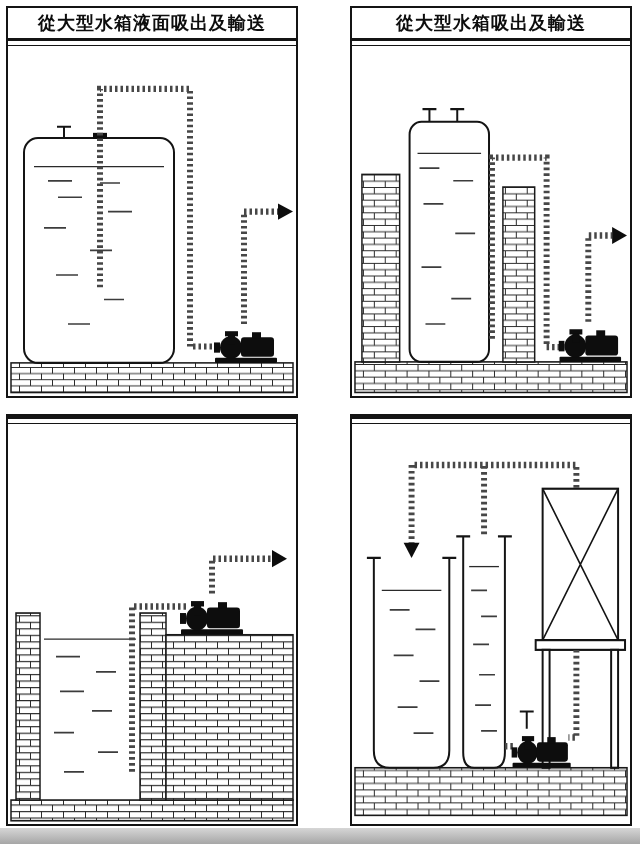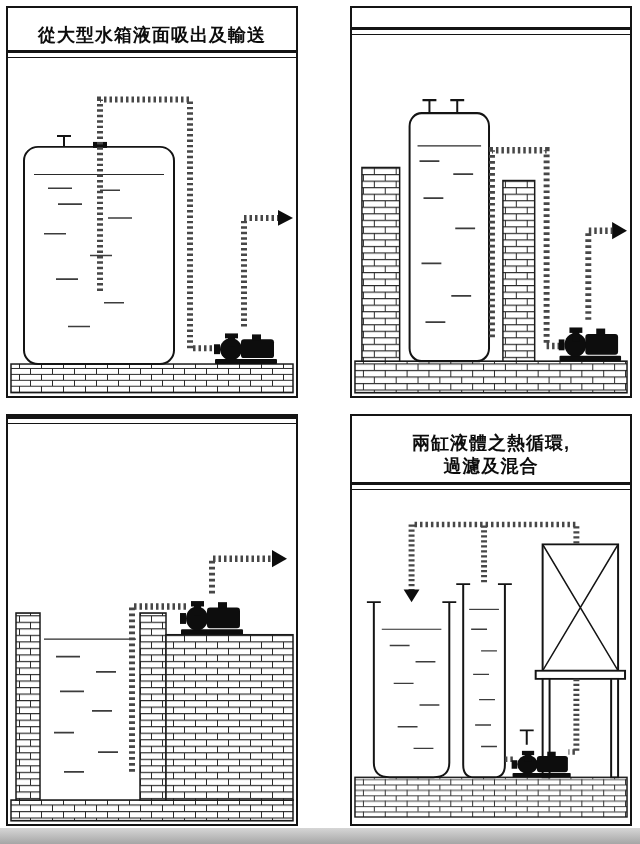--- a/index.html
+++ b/index.html
@@ -11,21 +11,21 @@
     grid-template-columns:292px 282px;
     grid-template-rows:392px 412px;
     column-gap:52px;row-gap:16px;
   }
   .panel{
     border:2px solid #141414;background:#ffffff;
     box-sizing:border-box;display:flex;flex-direction:column;
   }
   .panel-title{
     text-align:center;font-weight:bold;font-size:18px;line-height:1.3;
-    letter-spacing:1px;color:#0d0d0d;padding:16px 4px 3px;
+    letter-spacing:1px;color:#0d0d0d;padding:4px 4px 3px;
   }
   .title-rule{
     height:4px;border-top:3px solid #141414;border-bottom:1.5px solid #141414;
     margin:0 0 2px 0;
   }
   svg.diagram{display:block;flex:1;width:100%;min-height:0;}
   
   .pipe{fill:none;stroke:#474747;stroke-width:6;stroke-dasharray:2.5 3;}
   .ol{fill:#ffffff;stroke:#141414;stroke-width:2;}
   .br{fill:url(#brick);stroke:#1a1a1a;stroke-width:1.5;}
@@ -89,20 +89,21 @@
         <g>
           <path class="pipe" d="M236 270 V160 H270"></path>
           <polygon class="arrow" points="270,152 285,160 270,168"></polygon>
         </g>
         <use href="#pump-shape" x="206" y="272" width="64" height="36"></use>
       </svg>
     </section>
 
     <section class="panel">
       <div class="panel-title">
+        <div>從大型水箱吸出及輸送</div>
       </div>
       <div class="title-rule"></div>
       <svg class="diagram" viewBox="0 0 280 330" preserveAspectRatio="none">
         <g>
           <rect class="br" x="3" y="298" width="274" height="29"></rect>
         </g>
         <g>
           <rect class="br" x="10" y="120" width="38" height="178"></rect>
         </g>
         <g>
@@ -151,24 +152,20 @@
         </g>
         <g>
           <path class="pipe" d="M204 154 V122 H264"></path>
           <polygon class="arrow" points="264,114 279,122 264,130"></polygon>
         </g>
         <use href="#pump-shape" x="172" y="156" width="64" height="36"></use>
       </svg>
     </section>
 
     <section class="panel">
-      <div class="panel-title">
-        <div>兩缸液體之熱循環,</div>
-        <div>過濾及混合</div>
-      </div>
       <div class="title-rule"></div>
       <svg class="diagram" viewBox="0 0 280 368" preserveAspectRatio="none">
         <g>
           <rect class="br" x="3" y="316" width="274" height="44"></rect>
         </g>
         <g>
           <path class="ol" d="M22 122 V300 Q22 316 38 316 H82 Q98 316 98 300 V122"></path>
           <path class="tick" d="M15 122 H29 M91 122 H105"></path>
         </g>
         <g>

